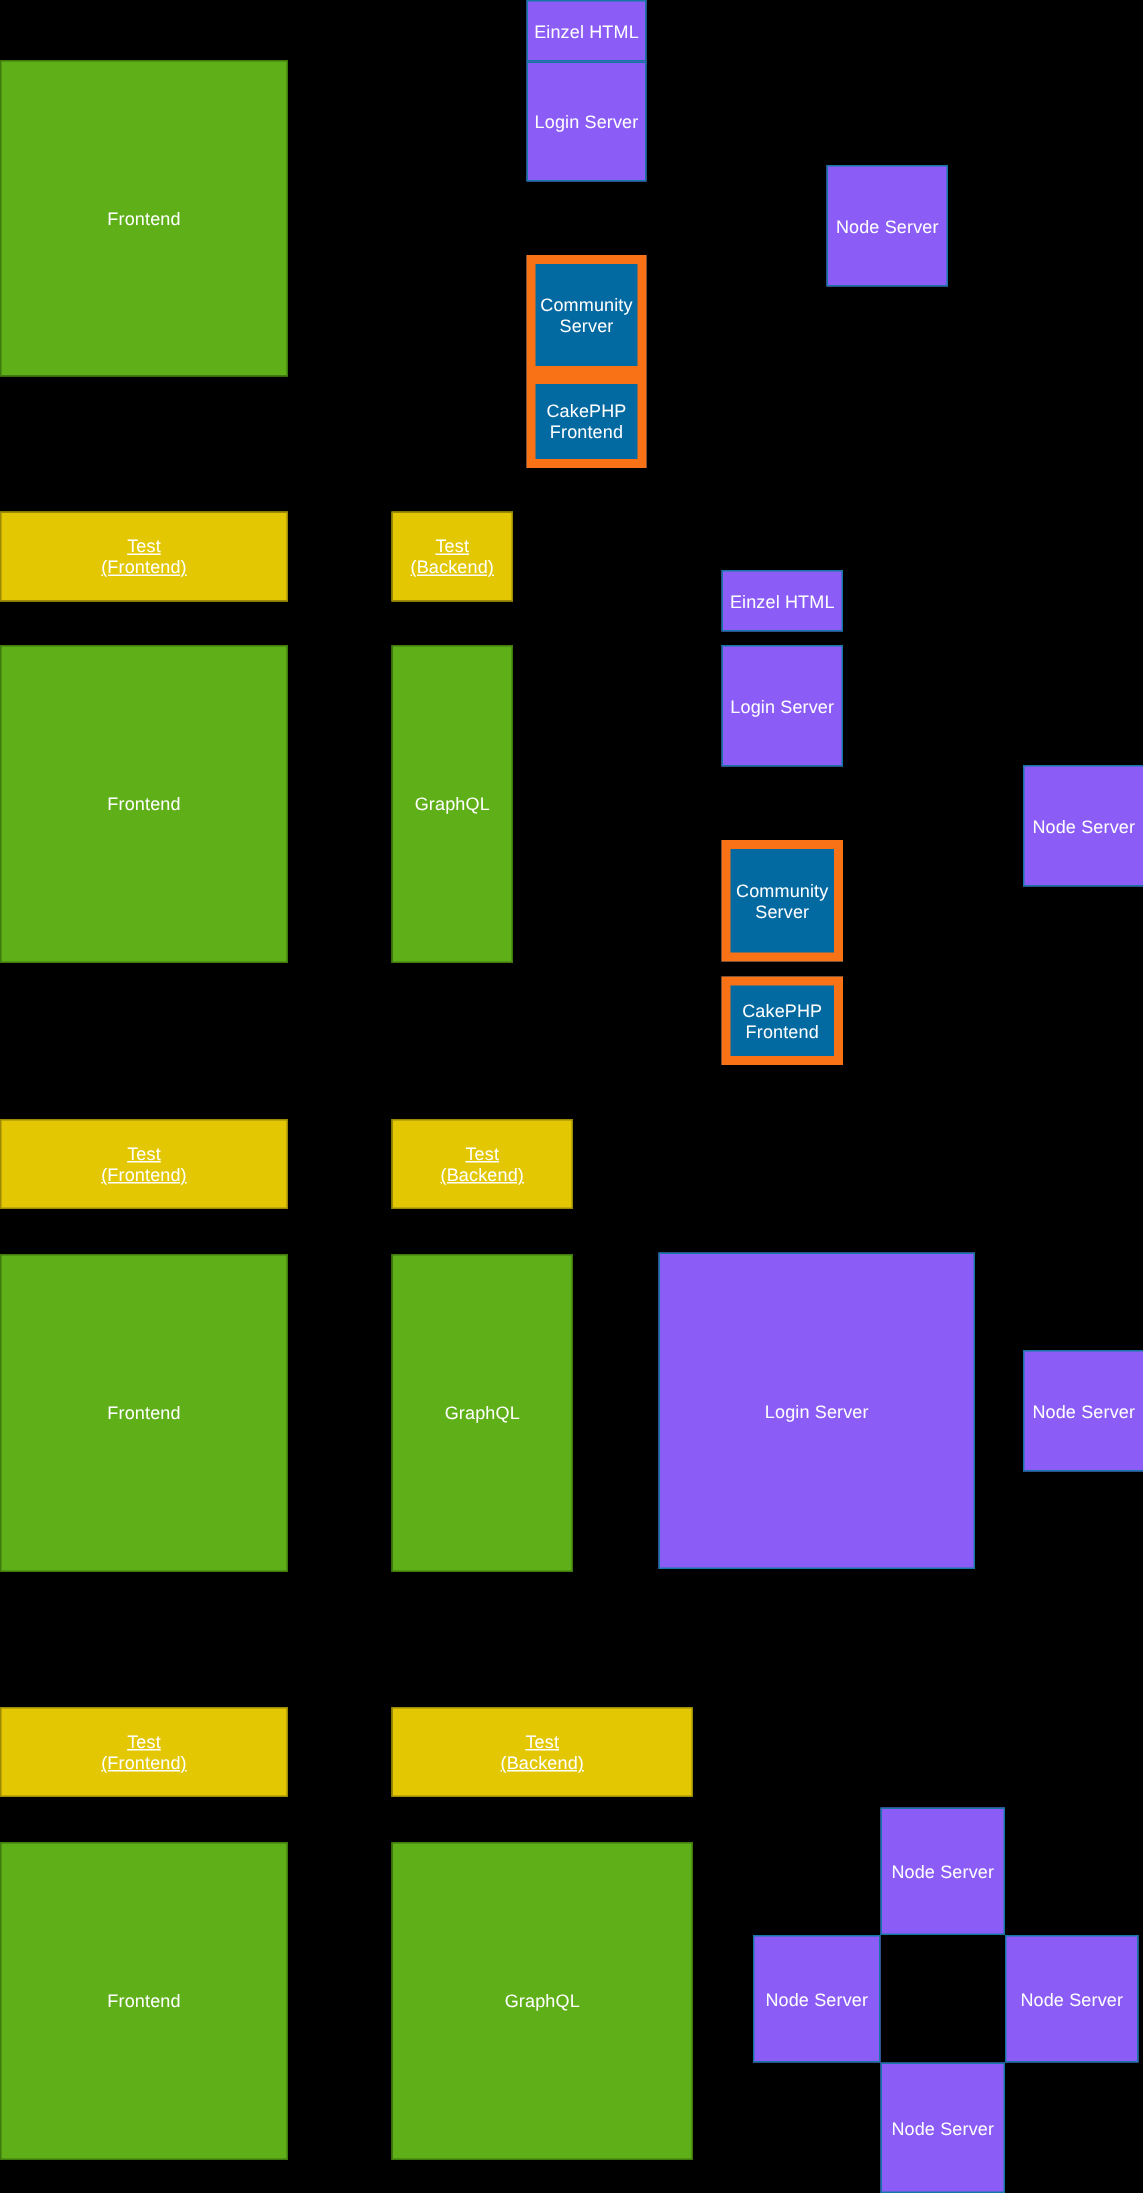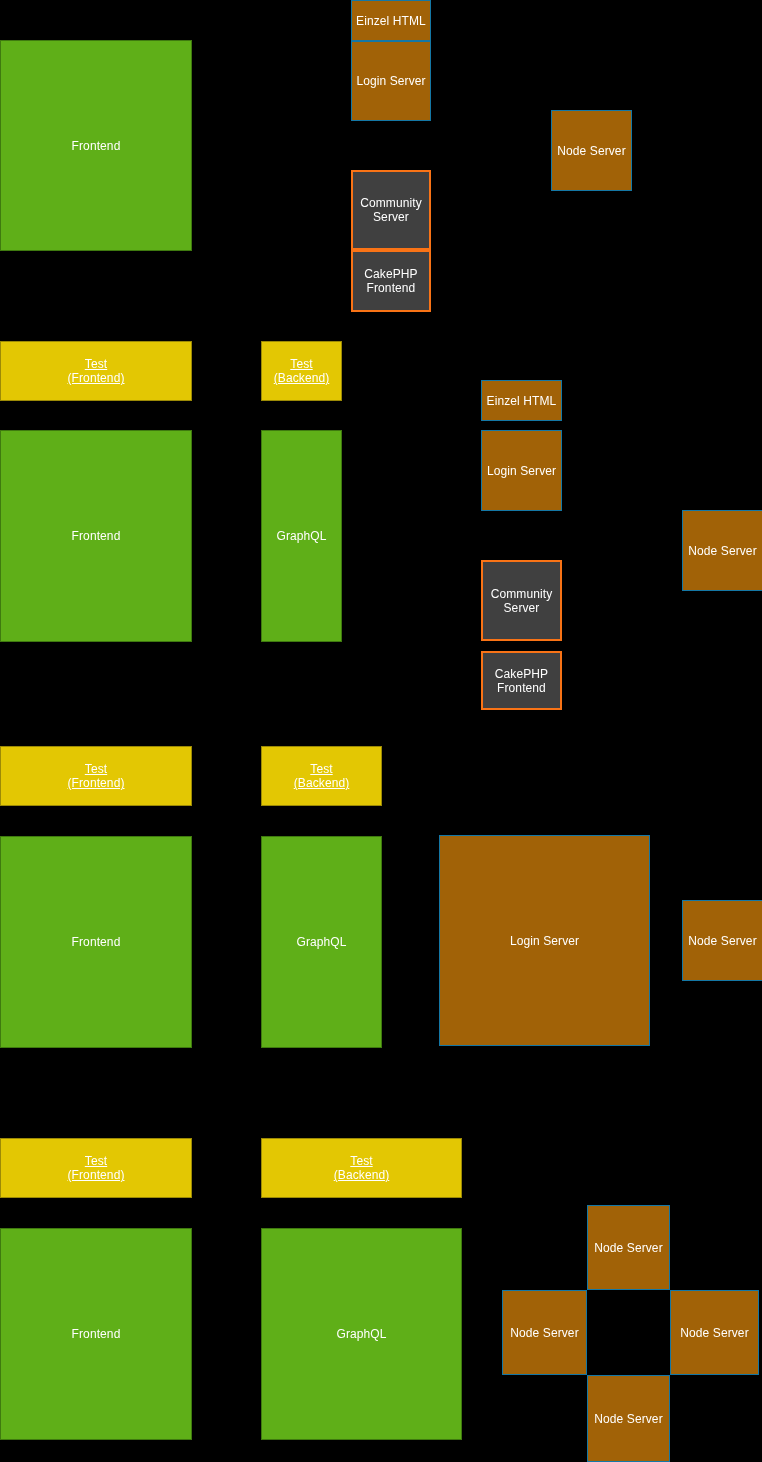--- a/index.html
+++ b/index.html
@@ -35,26 +35,26 @@
     background: #5faf18;
     border: 1px solid #3f7a0f;
   }
   .node.yellow {
     background: #e3c703;
     border: 1px solid #9c8a06;
     color: #ffffff;
     text-decoration: underline;
   }
   .node.blue {
-    background: #a16207;
+    background: #8b5cf6;
     border: 1px solid #1477a5;
   }
   .node.purple {
-    background: #404040;
-    border: 2px solid #f97316;
+    background: #0369a1;
+    border: 6px solid #f97316;
   }
   .node .label {
     display: block;
     padding: 0 3px;
   }
 </style>
 </head>
 <body>
 
 <div id="diagram" style="width: 762px; height: 1462px; background: rgb(0, 0, 0);">

